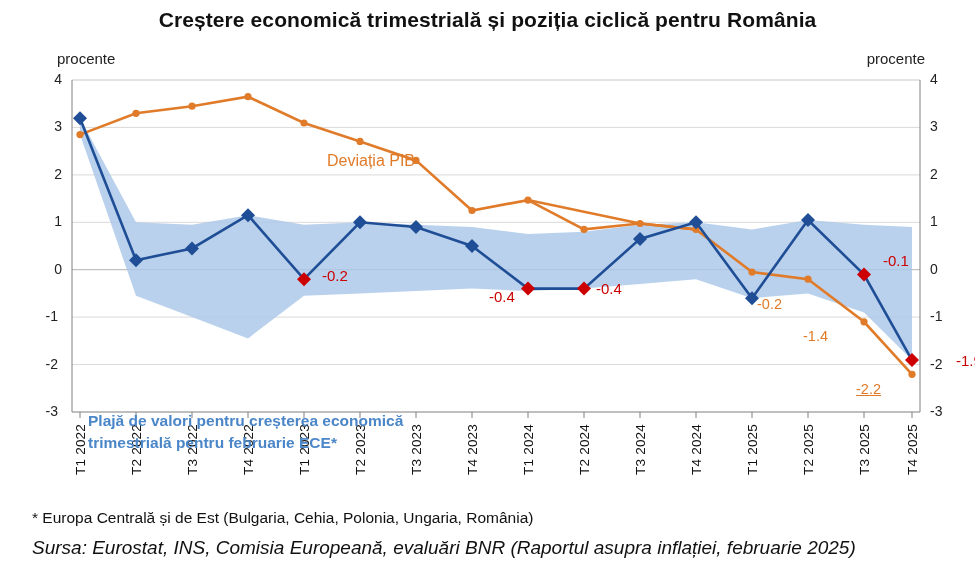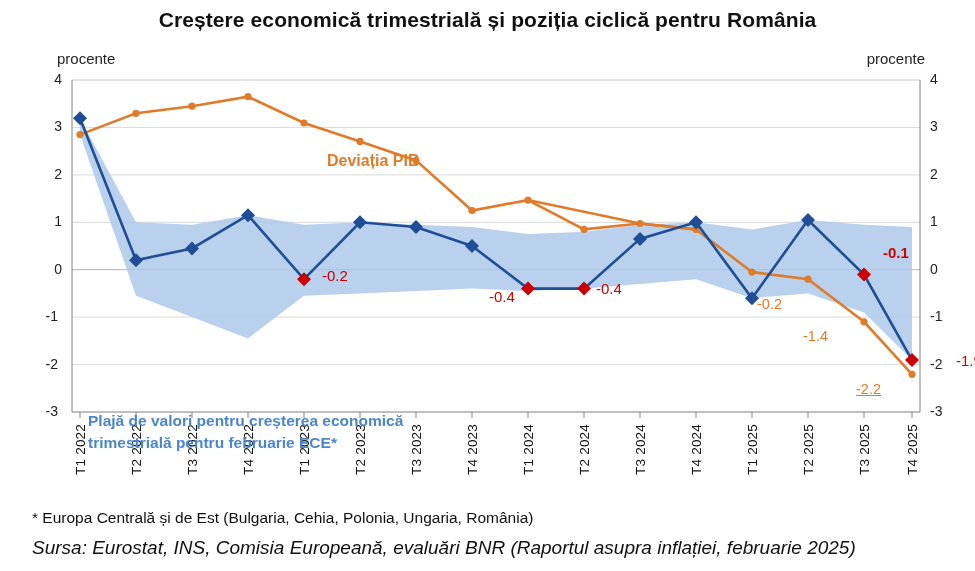--- a/index.html
+++ b/index.html
@@ -72,21 +72,21 @@
   .ann {
     position: absolute;
     font-size: 15px;
     font-weight: normal;
     white-space: nowrap;
   }
   .ann.red { color: #cc0000; }
   .ann.orange { color: #e07b2a; font-size: 14.5px; }
   .series-label {
     position: absolute;
-    font-weight: bold;
+    font-weight: normal;
     white-space: nowrap;
   }
   #label-gap {
     color: #e07b2a;
     font-size: 16px;
     left: 327px;
     top: 84px;
   }
   #label-band {
     color: #4a86c8;
@@ -249,21 +249,21 @@
 
     <div class="series-label" id="label-gap">Deviația PIB</div>
     <div class="series-label" id="label-band">
       <span>Plajă de valori pentru creșterea economică</span><br>
       <span>trimestrială pentru februarie ECE*</span>
     </div>
 
     <div class="ann red" style="left:322px; top:199px;">-0.2</div>
     <div class="ann red" style="left:489px; top:220px;">-0.4</div>
     <div class="ann red" style="left:596px; top:212px;">-0.4</div>
-    <div class="ann red" style="left:883px; top:176px;font-weight:bold;">-0.1</div>
+    <div class="ann red" style="left:883px; top:184px;">-0.1</div>
     <div class="ann red" style="left:956px; top:284px;">-1.9</div>
 
     <div class="ann orange" style="left:757px; top:228px;">-0.2</div>
     <div class="ann orange" style="left:803px; top:260px;">-1.4</div>
     <div class="ann orange" style="left:856px; top:313px;text-decoration:underline;">-2.2</div>
   </div>
 
   <div id="footnote">* Europa Centrală și de Est (Bulgaria, Cehia, Polonia, Ungaria, România)</div>
   <div id="source">Sursa: Eurostat, INS, Comisia Europeană, evaluări BNR (Raportul asupra inflației, februarie 2025)</div>
 

